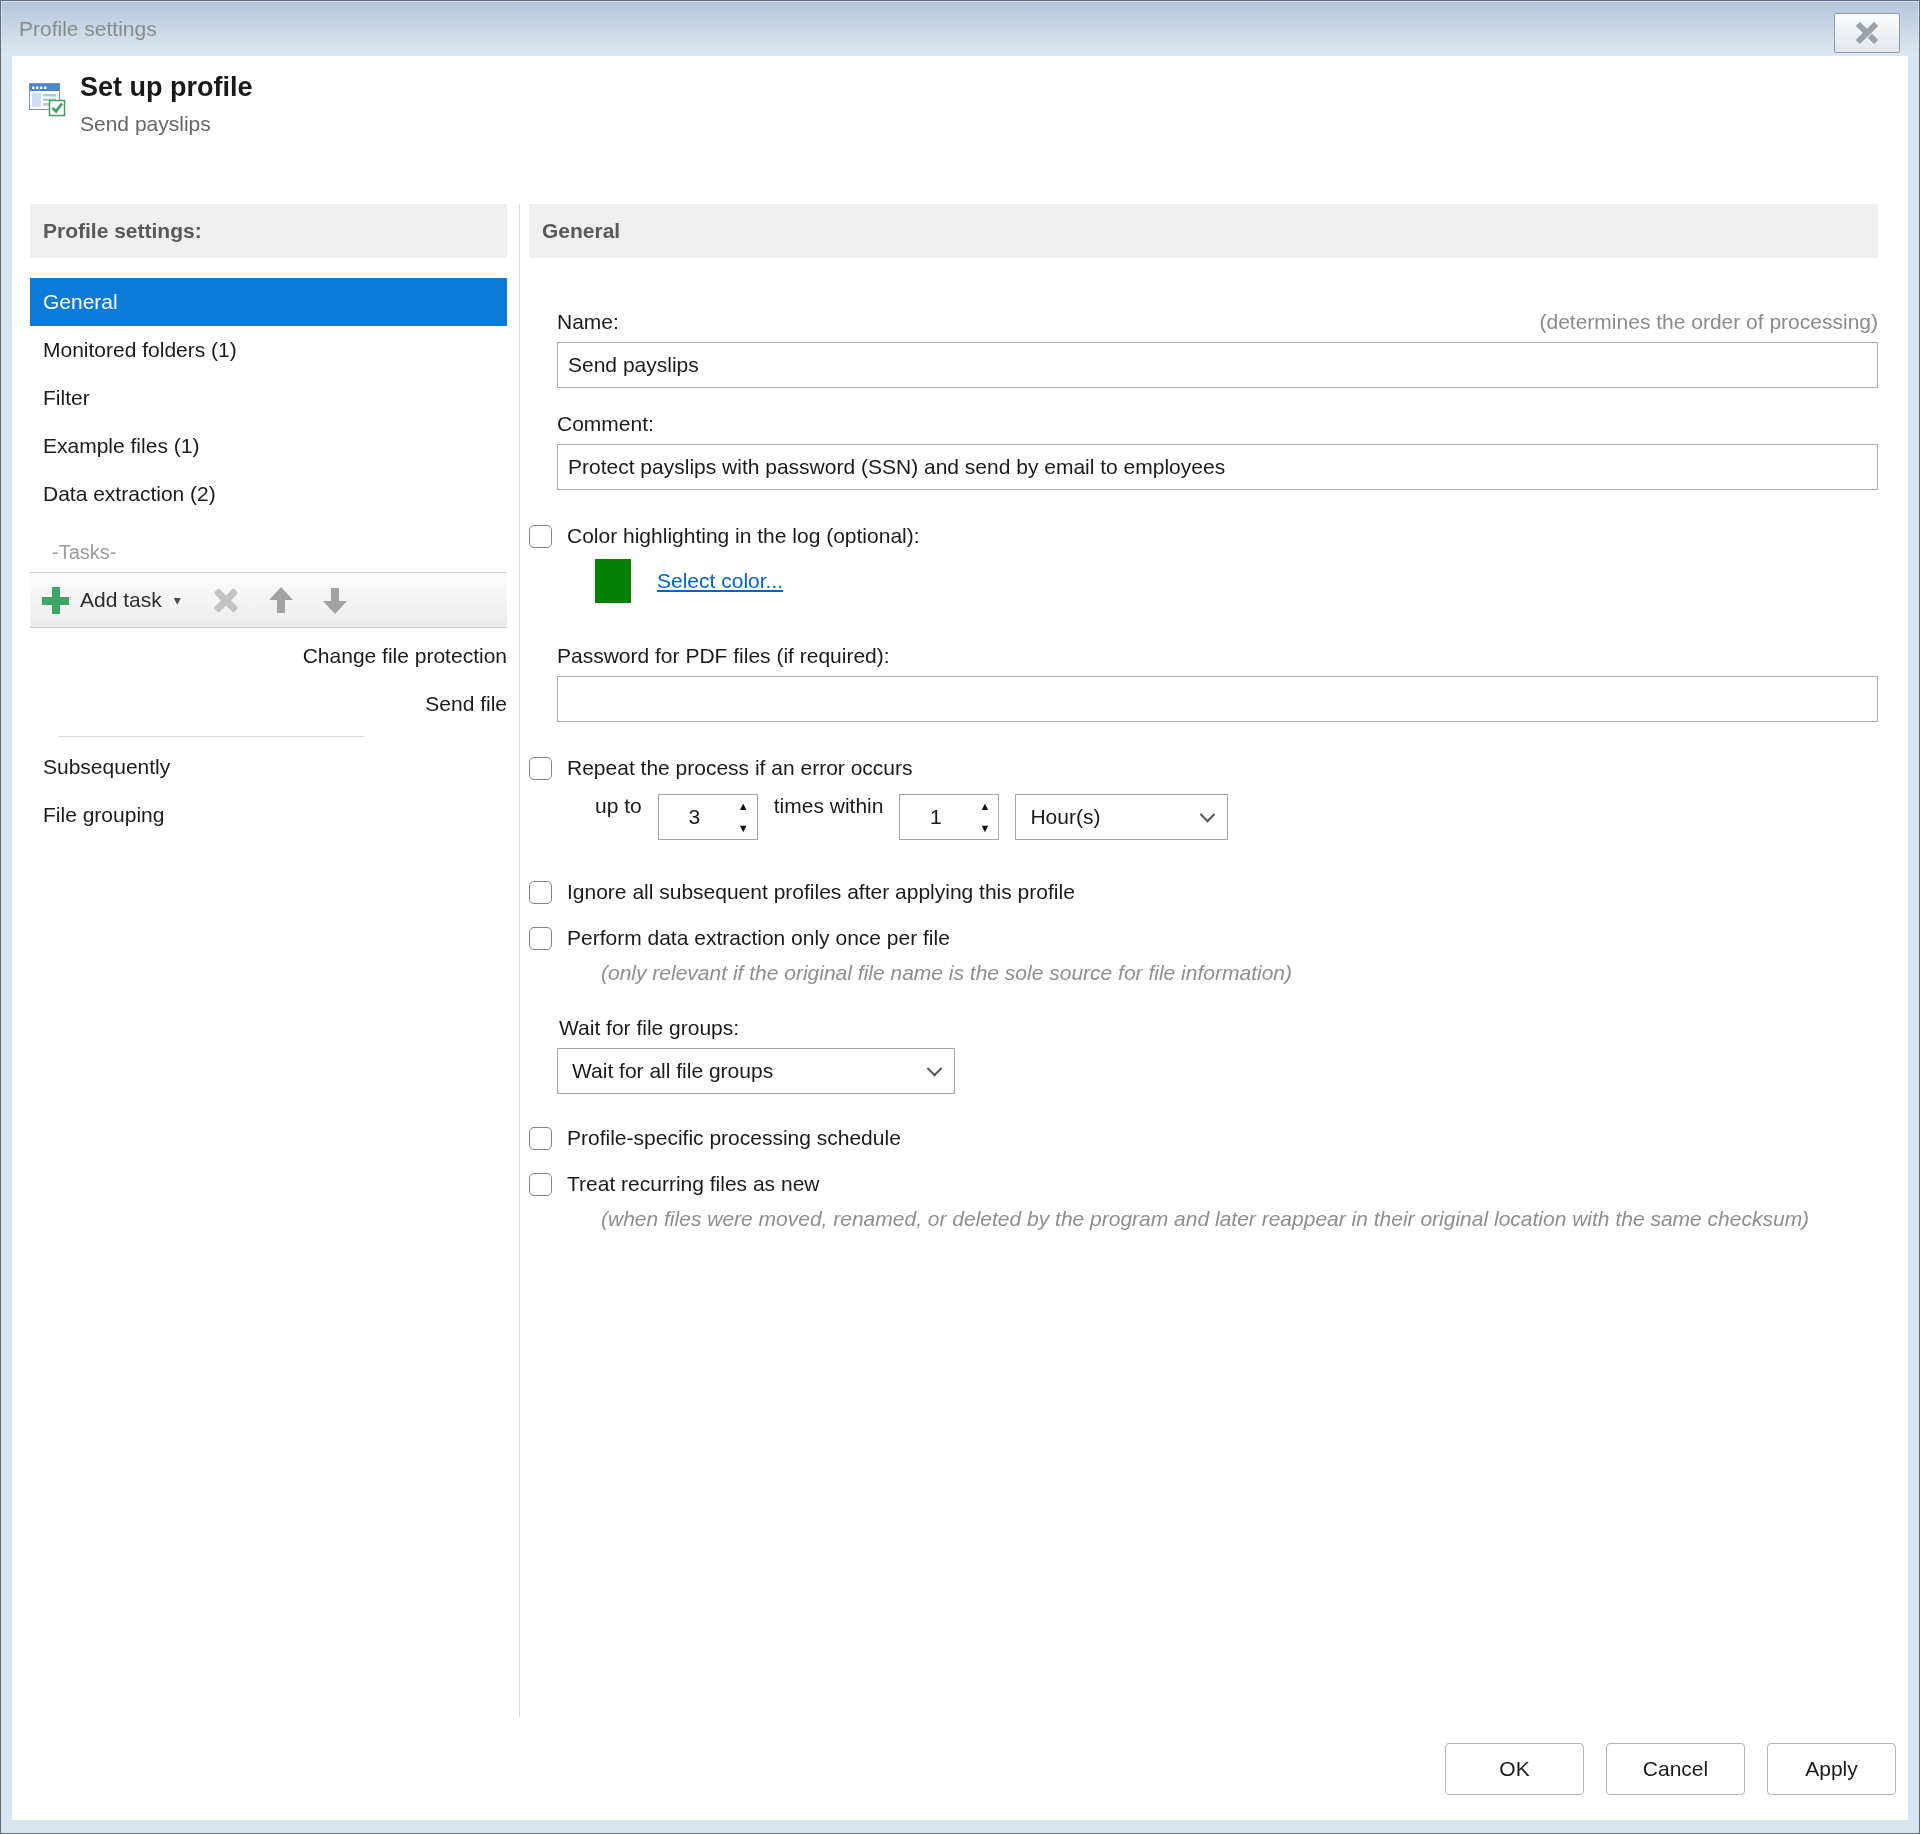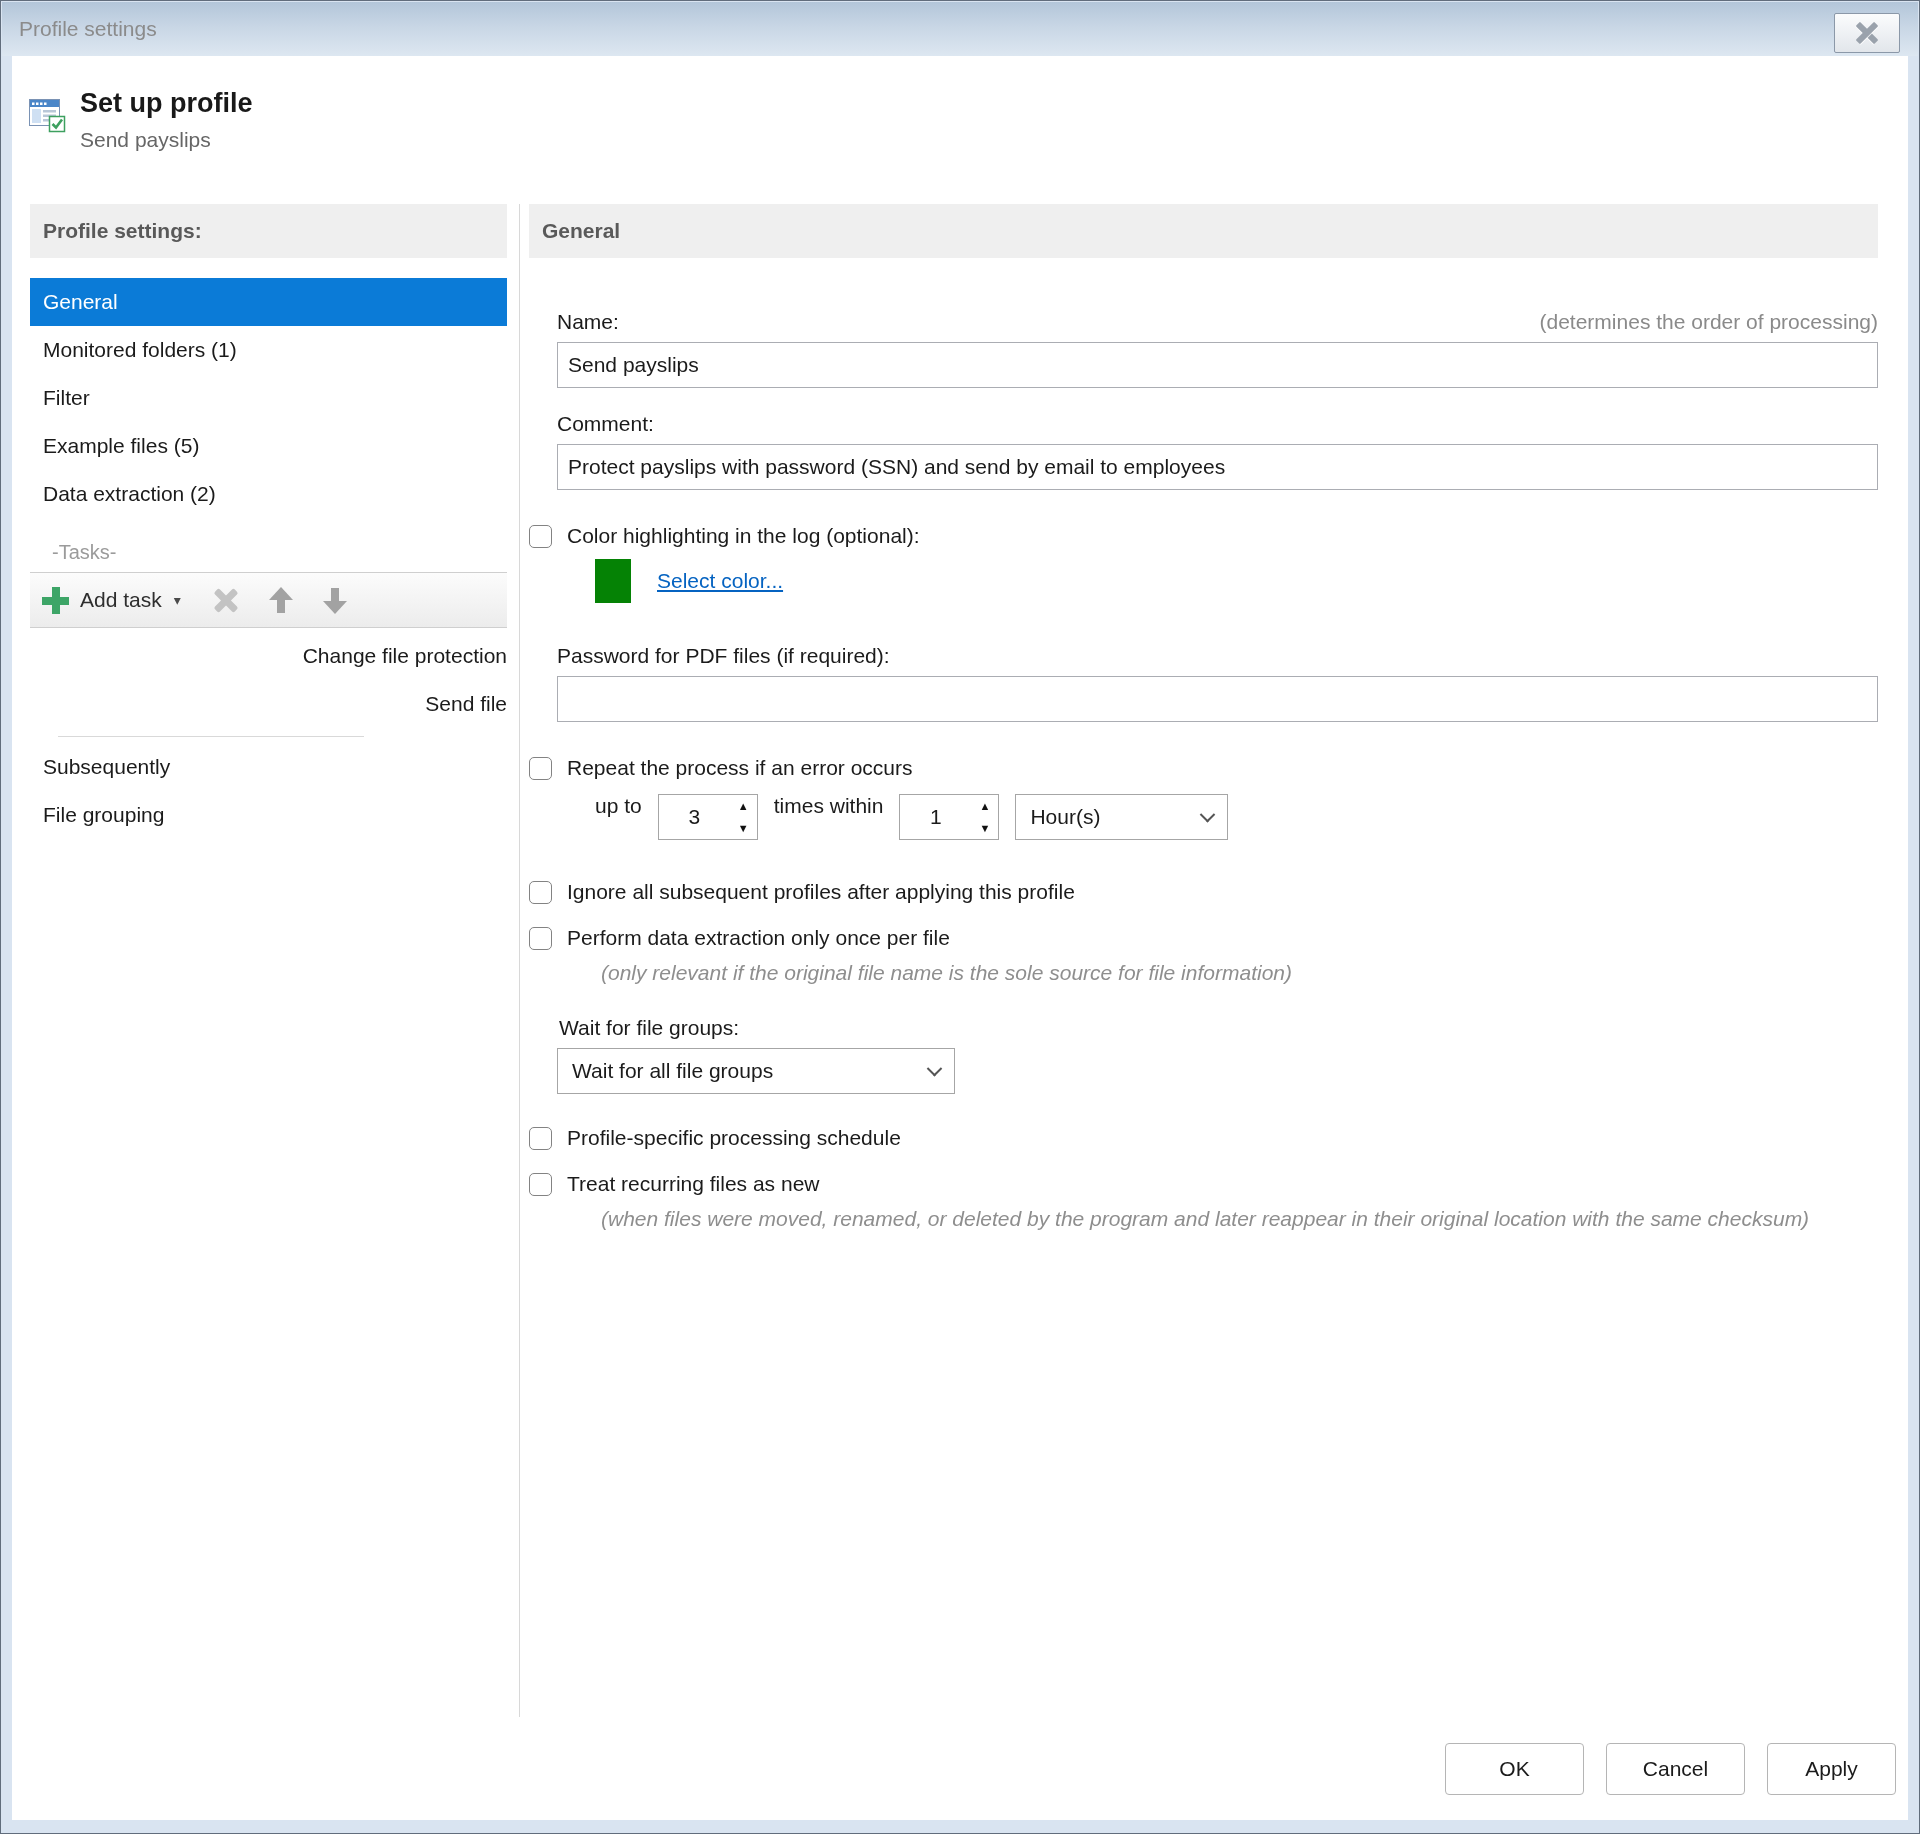--- a/index.html
+++ b/index.html
@@ -26,21 +26,21 @@
   .close-x-icon::before,.close-x-icon::after {
     content:""; position:absolute; left:-2px; top:8px; width:26px; height:6px;
     background:#9aa2ac; border-radius:1px; box-shadow:0 1px 0 rgba(255,255,255,.8);
   }
   .close-x-icon::before { transform:rotate(45deg); }
   .close-x-icon::after  { transform:rotate(-45deg); }
 
   .content { position:absolute; top:55px; left:11px; right:11px; bottom:13px; background:#fff; }
 
   
-  .app-header { position:absolute; top:16px; left:0; right:0; height:112px; }
+  .app-header { position:absolute; top:0; left:0; right:0; height:112px; }
   .app-icon { position:absolute; left:14px; top:21px; width:42px; height:42px; }
   .app-title { position:absolute; left:68px; top:16px; font-size:27px; font-weight:600; color:#191919; }
   .app-subtitle { position:absolute; left:68px; top:56px; font-size:21px; color:#666; }
 
   
   .sidebar { position:absolute; left:18px; top:148px; width:477px; }
   .pane-divider { position:absolute; left:507px; top:148px; width:1px; height:1513px; background:#d8d8d8; }
   .main { position:absolute; left:517px; top:148px; width:1349px; }
 
   .bar-heading {
@@ -154,21 +154,21 @@
       <div class="app-title">Set up profile</div>
       <div class="app-subtitle">Send payslips</div>
     </div>
 
     <div class="sidebar">
       <div class="bar-heading">Profile settings:</div>
       <div class="side-list">
         <div class="side-item selected">General</div>
         <div class="side-item">Monitored folders (1)</div>
         <div class="side-item">Filter</div>
-        <div class="side-item">Example files (5)</div>
+        <div class="side-item">Example files (1)</div>
         <div class="side-item">Data extraction (2)</div>
       </div>
       <div class="tasks-label">-Tasks-</div>
       <div class="side-toolbar">
         <div class="tb-add">
           <span class="plus-icon"></span>
           <span class="tb-add-label">Add task</span>
           <span class="tb-caret">▾</span>
         </div>
         <span class="x-icon"></span>

